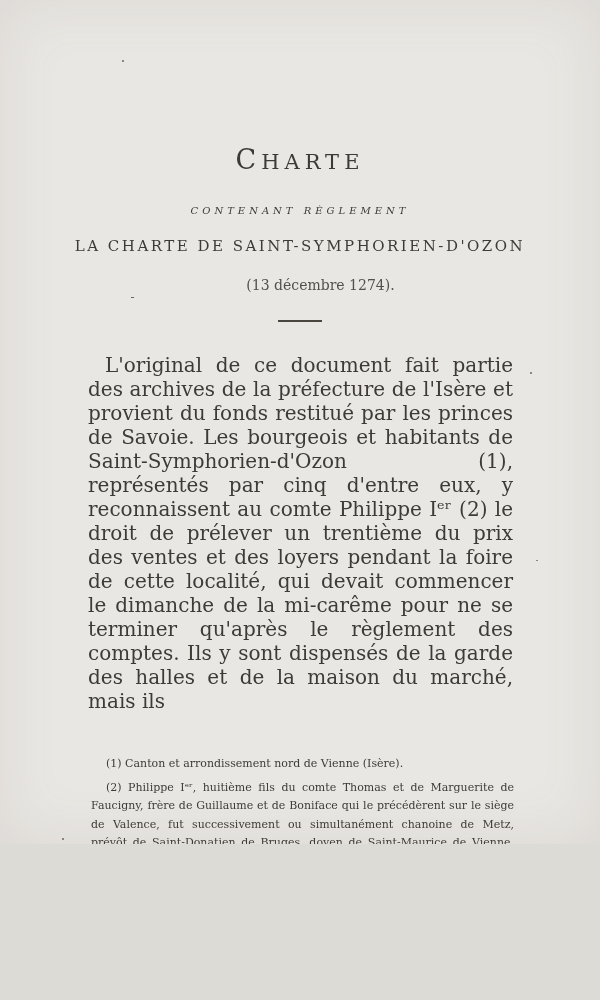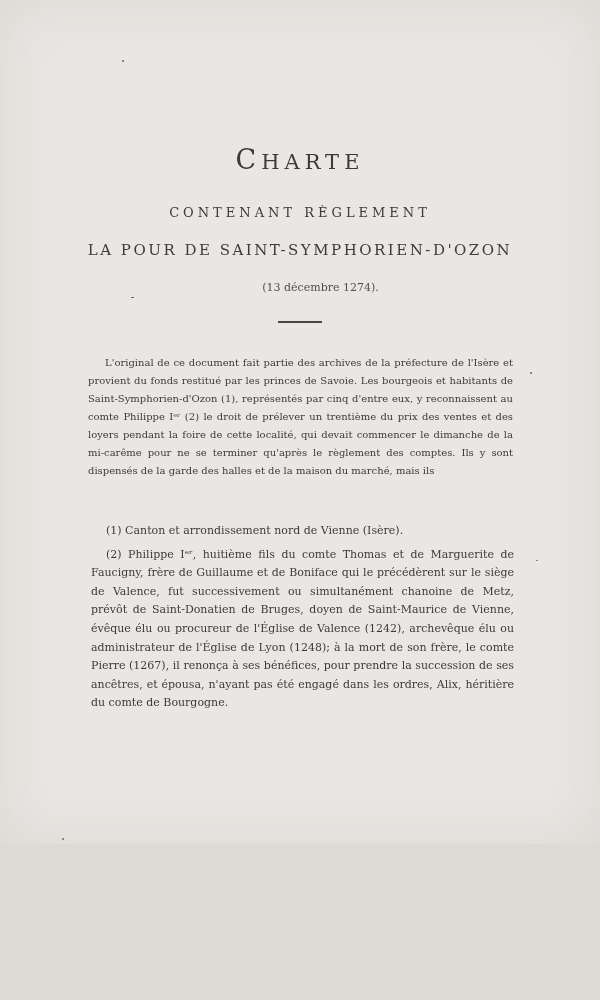--- a/index.html
+++ b/index.html
@@ -20,49 +20,50 @@
   .head{text-align:center;}
   .title{
     margin:144px 0 0 0;
     font-size:21px;
     font-weight:500;
     letter-spacing:5px;
   }
   .title::first-letter{font-size:27px;}
   .subtitle{
     margin-top:30px;
-    font-size:13px;
+    font-style:italic;
+    font-size:10px;
     letter-spacing:4px;
   }
   .pour{
     margin-top:23px;
     font-size:8px;
     letter-spacing:2px;
     color:#55524c;
   }
   .fair-title{
     margin-top:21px;
     font-size:15px;
     letter-spacing:2.5px;
   }
   .date-line{
     margin-top:22px;
-    font-size:11px;
+    font-size:14px;
     color:#53504a;
     margin-left:41px;
   }
   .divider{
     width:44px;height:2px;
     background:#49453f;
     margin:27px auto 0 auto;
   }
   .body-text{
     margin:31px 87px 0 88px;
-    font-size:10px;
-    line-height:18px;
+    font-size:20px;
+    line-height:24px;
     text-align:justify;
     text-indent:17px;
   }
   .footnotes{
     margin:42px 86px 0 91px;
     font-size:11px;
     line-height:18.6px;
     text-align:justify;
   }
   .footnote{
@@ -87,21 +88,21 @@
 
   <div class="speck s1"></div>
   <div class="speck s2"></div>
   <div class="speck s3"></div>
   <div class="speck s4"></div>
   <div class="speck s5"></div>
 
   <div class="head">
     <div class="title">CHARTE</div>
     <div class="subtitle">CONTENANT RÈGLEMENT</div>
-    <div class="fair-title">LA POUR DE SAINT-SYMPHORIEN-D'OZON</div>
+    <div class="fair-title">LA CHARTE DE SAINT-SYMPHORIEN-D'OZON</div>
     <div class="date-line">(13 décembre 1274).</div>
     <div class="divider"></div>
   </div>
 
   <p class="body-text">L'original de ce document fait partie des archives de la préfecture de l'Isère et provient du fonds restitué par les princes de Savoie. Les bourgeois et habitants de Saint-Symphorien-d'Ozon (1), représentés par cinq d'entre eux, y reconnaissent au comte Philippe Iᵉʳ (2) le droit de prélever un trentième du prix des ventes et des loyers pendant la foire de cette localité, qui devait commencer le dimanche de la mi-carême pour ne se terminer qu'après le règlement des comptes. Ils y sont dispensés de la garde des halles et de la maison du marché, mais ils</p>
 
   <div class="footnotes">
     <p class="footnote">(1) Canton et arrondissement nord de Vienne (Isère).</p>
     <p class="footnote">(2) Philippe Iᵉʳ, huitième fils du comte Thomas et de Marguerite de Faucigny, frère de Guillaume et de Boniface qui le précédèrent sur le siège de Valence, fut successivement ou simultanément chanoine de Metz, prévôt de Saint-Donatien de Bruges, doyen de Saint-Maurice de Vienne, évêque élu ou procureur de l'Église de Valence (1242), archevêque élu ou administrateur de l'Église de Lyon (1248); à la mort de son frère, le comte Pierre (1267), il renonça à ses bénéfices, pour prendre la succession de ses ancêtres, et épousa, n'ayant pas été engagé dans les ordres, Alix, héritière du comte de Bourgogne.</p>
   </div>

